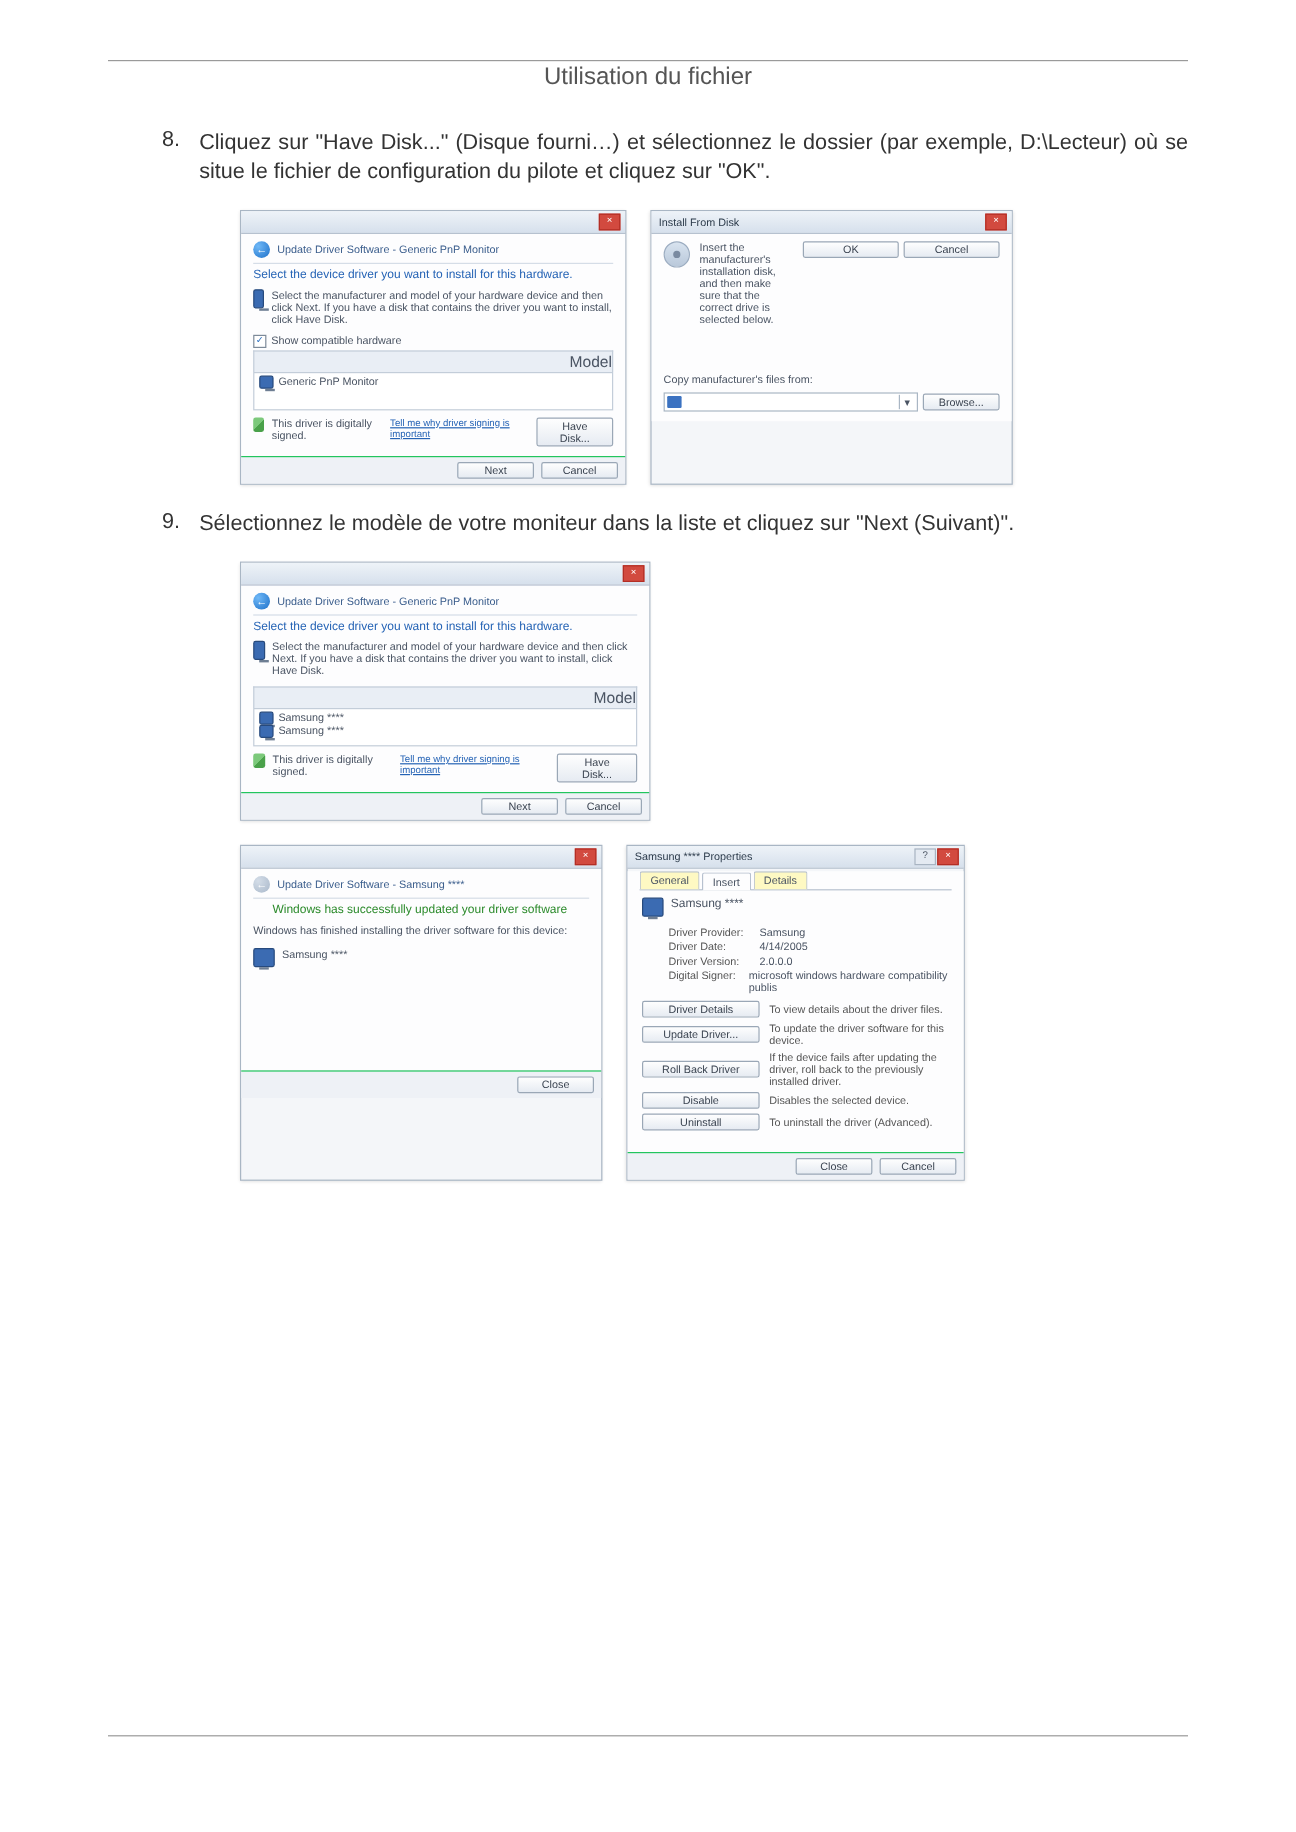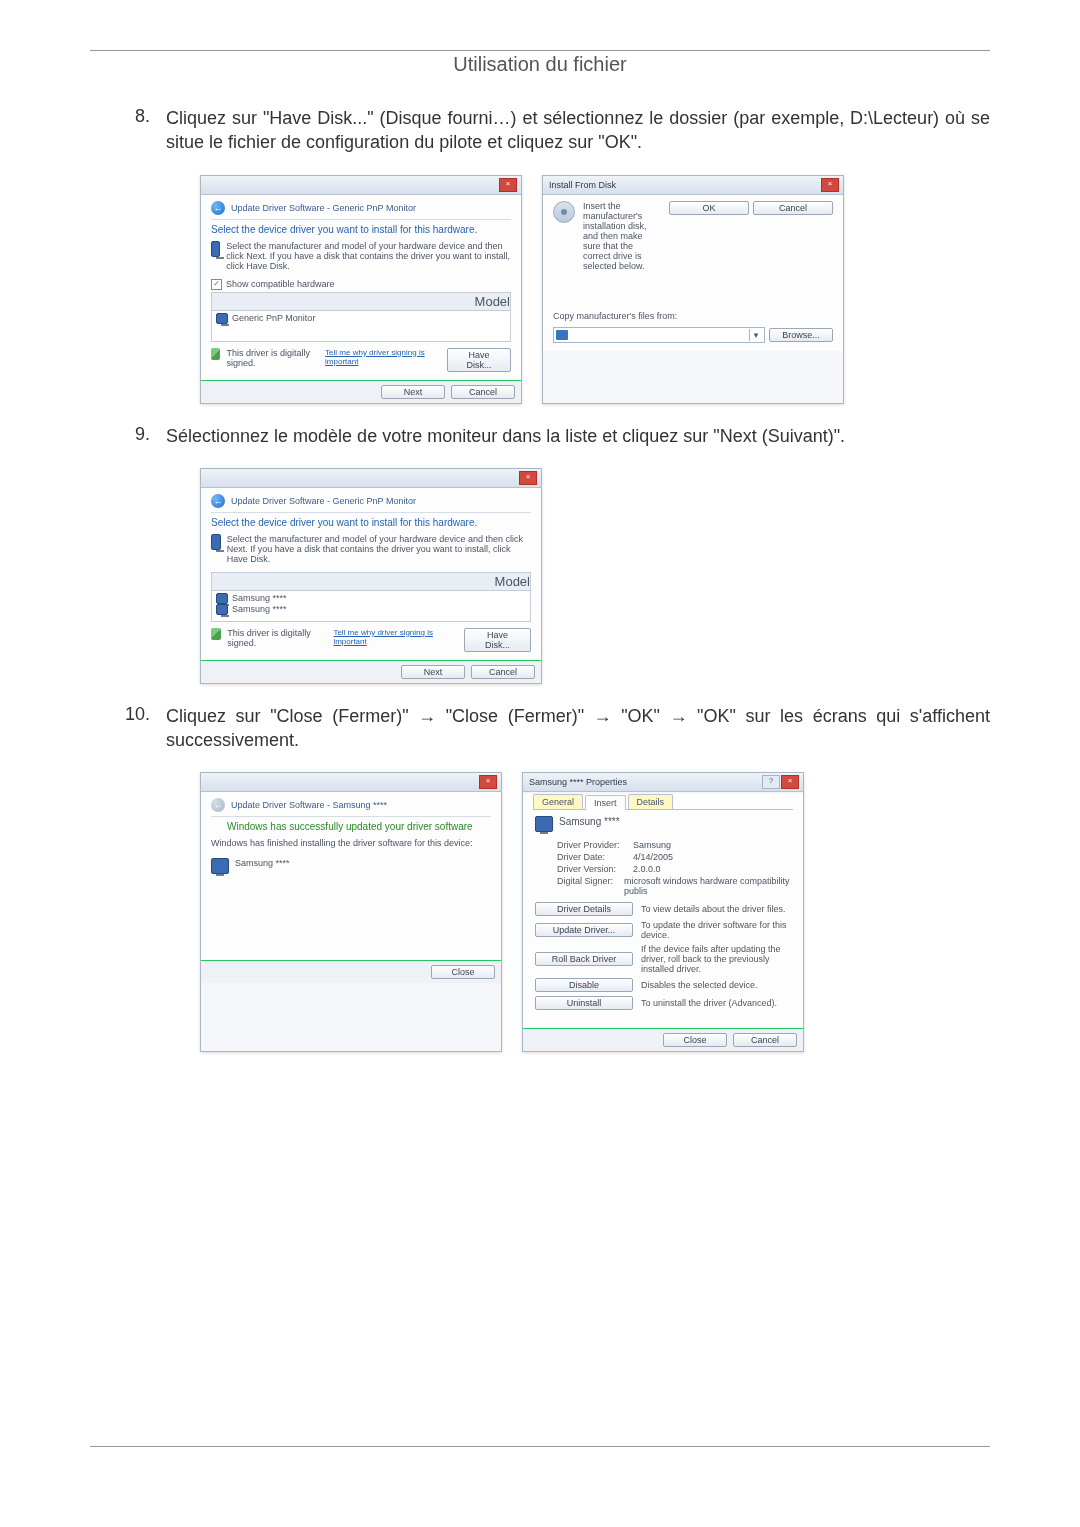--- a/index.html
+++ b/index.html
@@ -486,24 +486,20 @@
             <div class="btn havedisk">Have Disk...</div>
           </div>
         </div>
         <div class="win-footer">
           <div class="btn">Next</div>
           <div class="btn">Cancel</div>
         </div>
       </div>
     </div>
 
-    <div class="step">
-      <div class="step-num">10.</div>
-      <div class="step-text">Cliquez sur "Close (Fermer)" → "Close (Fermer)" → "OK" → "OK" sur les écrans qui s'affichent successivement.</div>
-    </div>
 
     <div class="screens">
 
       <div class="win" style="width:300px">
         <div class="titlebar">
           <span></span>
           <div class="win-controls">
             <div class="win-ctrl close">×</div>
           </div>
         </div>

